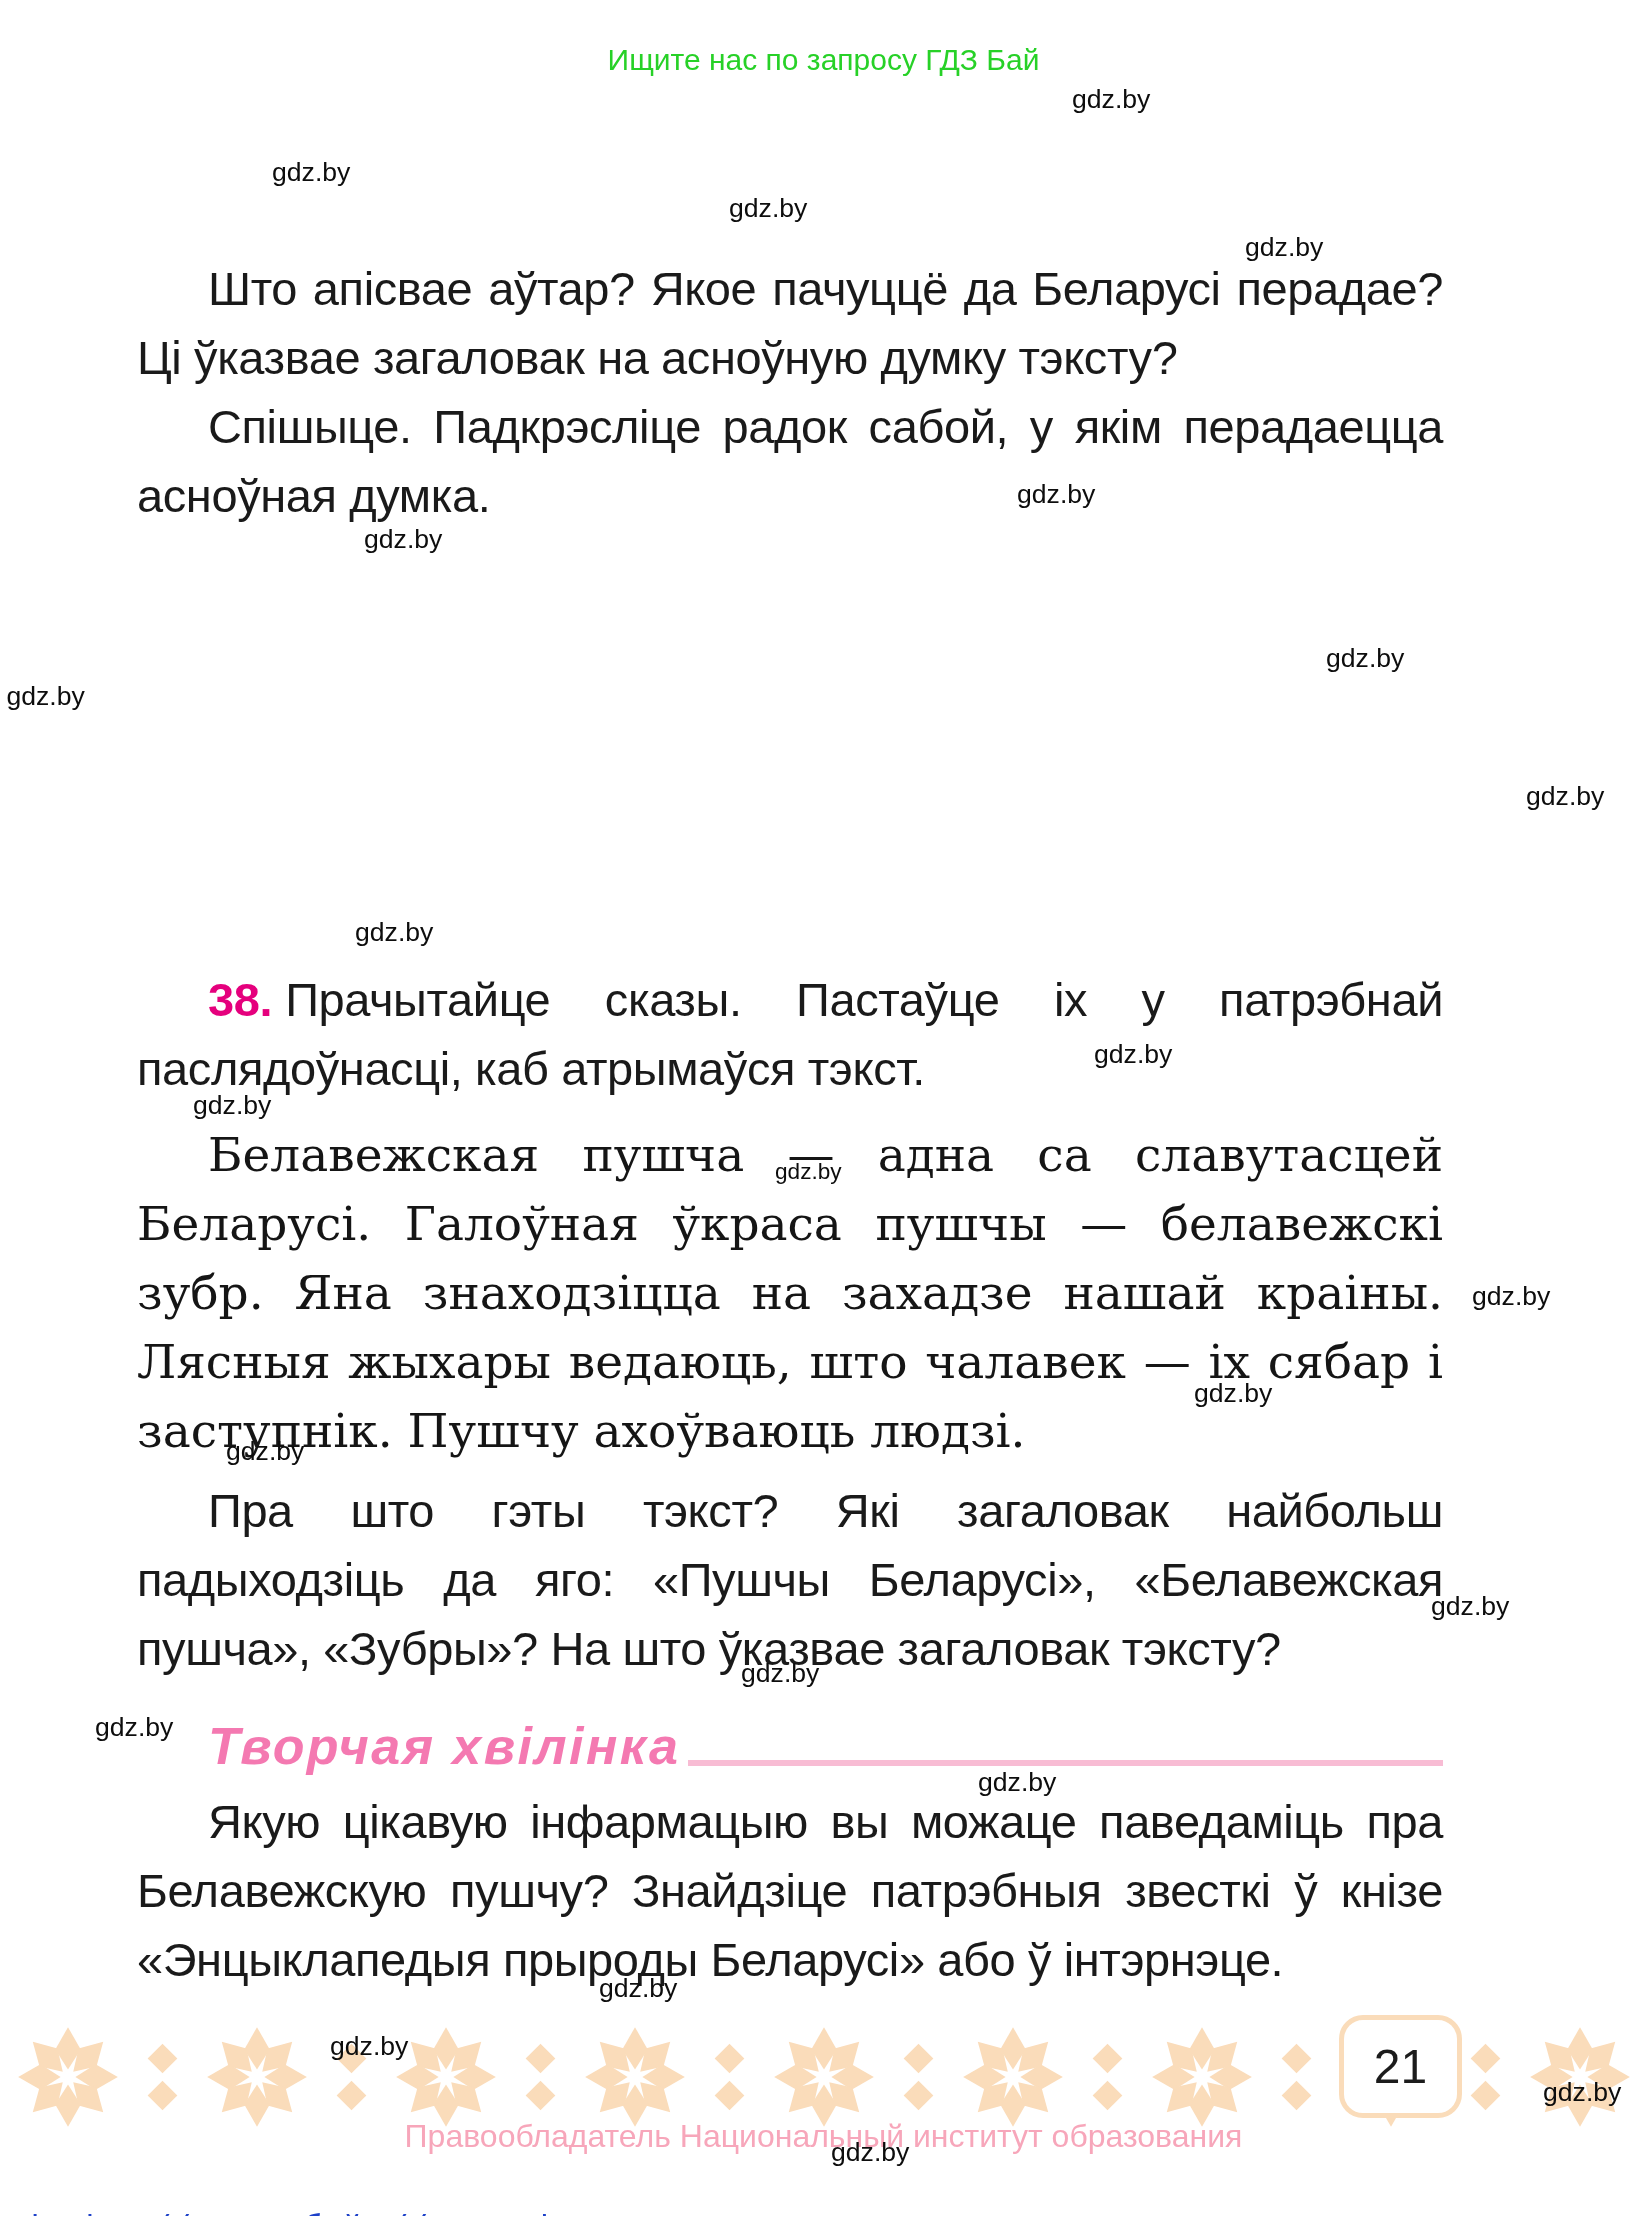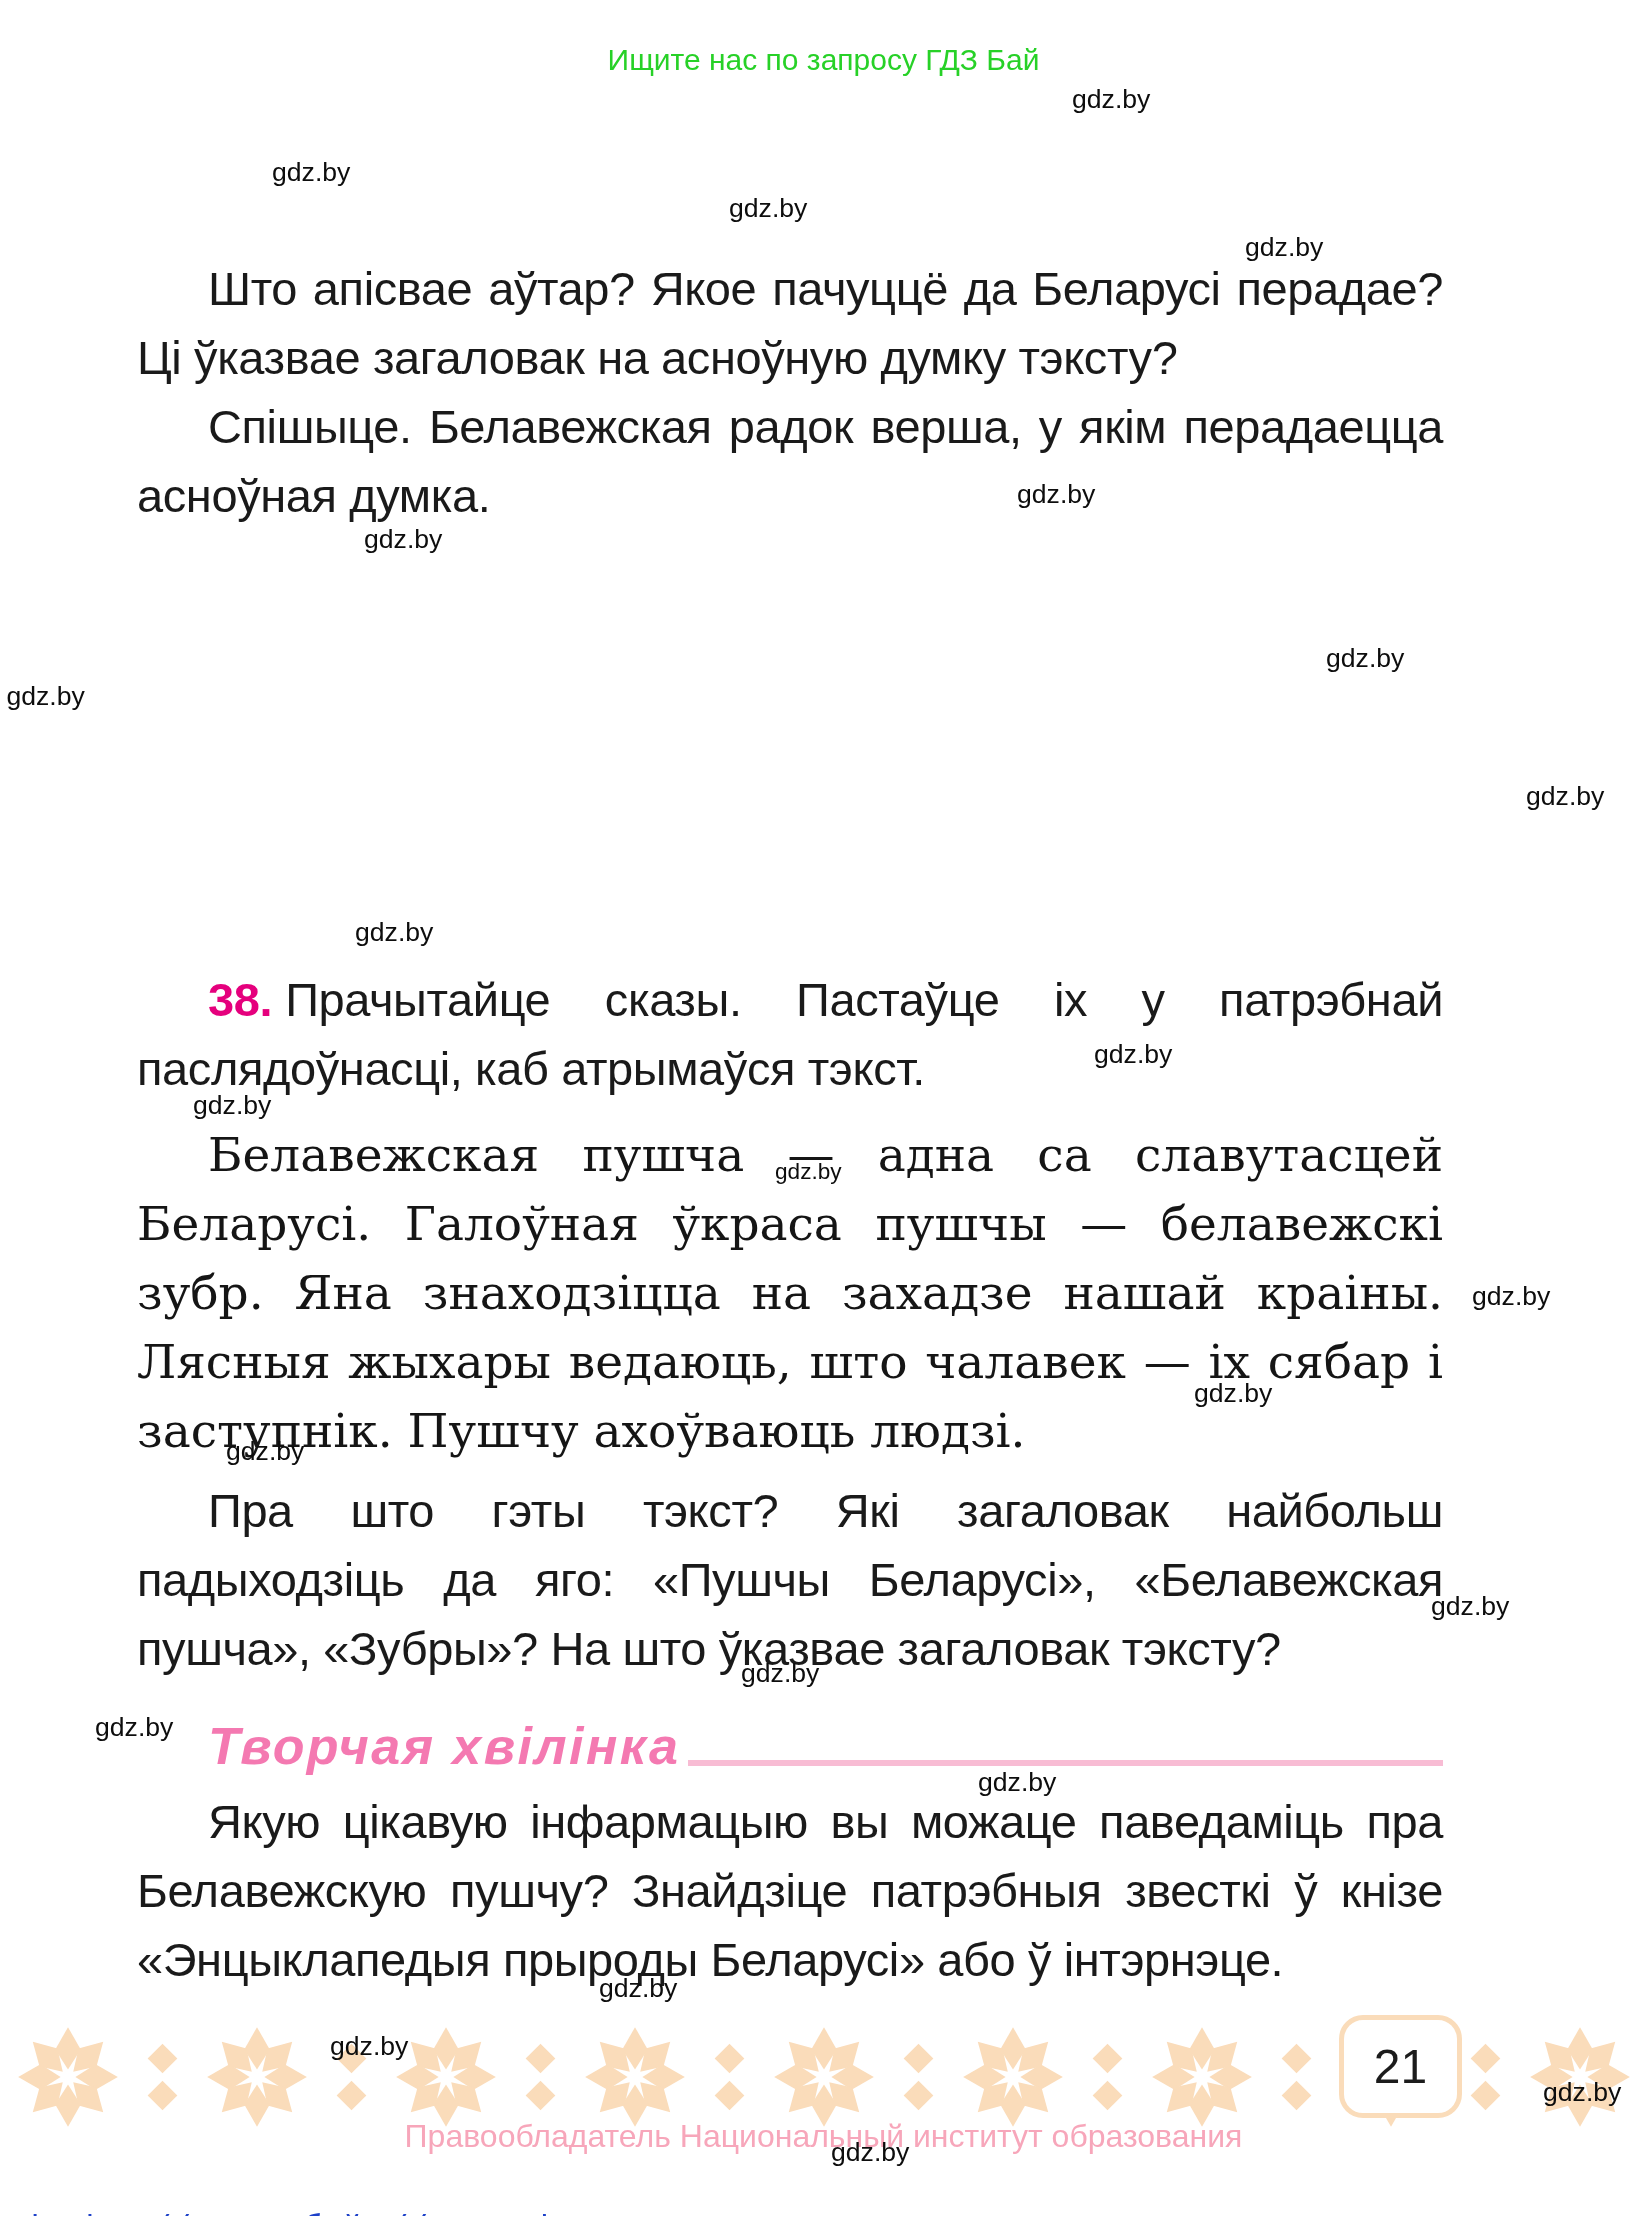--- a/index.html
+++ b/index.html
@@ -123,21 +123,21 @@
   <span class="wm" style="left:741px;top:1618px">gdz.by</span>
   <span class="wm" style="left:95px;top:1672px">gdz.by</span>
   <span class="wm" style="left:978px;top:1727px">gdz.by</span>
   <span class="wm" style="left:599px;top:1933px">gdz.by</span>
   <span class="wm" style="left:330px;top:1991px">gdz.by</span>
   <span class="wm" style="left:1543px;top:2037px">gdz.by</span>
   <span class="wm" style="left:831px;top:2097px">gdz.by</span>
 
   <div class="sans-block intro">
     <p>Што апісвае аўтар? Якое пачуццё да Беларусі перадае? Ці ўказвае загаловак на асноўную думку тэксту?</p>
-    <p>Спішыце. Белавежская радок верша, у якім перадаецца асноўная думка.</p>
+    <p>Спішыце. Падкрэсліце радок сабой, у якім перадаецца асноўная думка.</p>
   </div>
 
   <div class="rule">
     <div class="rule-bar rule-bar-wide"></div>
     <div class="rule-bar rule-bar-thin"></div>
     <div class="rule-text">
     </div>
   </div>
 
   <div class="sans-block exercise">

